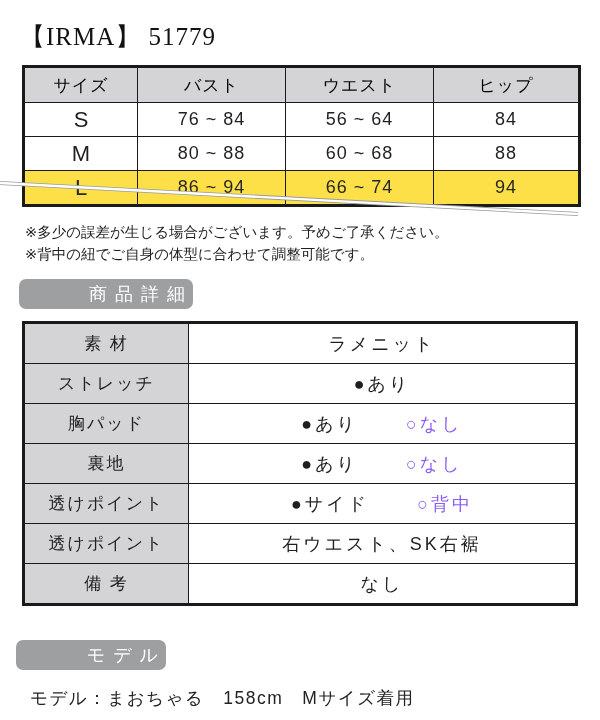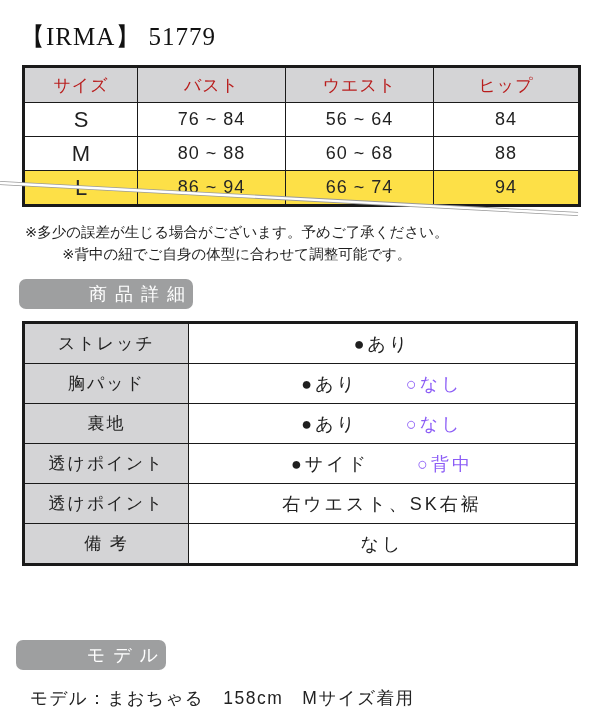--- a/index.html
+++ b/index.html
@@ -10,31 +10,31 @@
   .title { position:absolute; left:20px; top:20px; margin:0;
            font-family:"Liberation Serif","DejaVu Serif",serif; font-weight:400;
            font-size:25px; letter-spacing:1px; color:#111; }
 
   
   .size-table { position:absolute; left:22px; top:65px; width:556px;
                 border-collapse:collapse; text-align:center; table-layout:fixed;
                 border:3px solid #1a1a1a; }
   .size-table th, .size-table td { border:1.5px solid #1a1a1a; padding:0; }
   .size-table thead th { height:34px; background:#d4d4d6; font-weight:normal;
-                         font-size:17px; color:#b91c1c; letter-spacing:1px; }
+                         font-size:17px; color:#000000; letter-spacing:1px; }
   .size-table tbody td { height:33px; font-size:18px; letter-spacing:1px; background:#fff; }
   .size-table tbody td.sz { font-size:22px; letter-spacing:0; }
   .size-table tr.soldout td { background:#fde047; color:#262626; }
 
   
   .strike { position:absolute; left:0; top:177px; pointer-events:none; }
 
   
   .notes { position:absolute; left:25px; top:221px; font-size:14.5px; line-height:22px; color:#1f1f1f; }
-  .notes p { margin:0;text-align:center; }
+  .notes p { margin:0; }
 
   
   .badge { position:absolute; background:#9e9fa0; color:#ffffff; border-radius:7px;
            text-align:right; font-size:18px; letter-spacing:8px; padding-left:8px;
            box-sizing:border-box; line-height:30px; height:30px; }
   .badge-detail { left:19px; top:279px; width:174px; }
   .badge-model  { left:16px; top:640px; width:150px; }
 
   
   .detail-table { position:absolute; left:22px; top:321px; width:556px;
@@ -105,20 +105,24 @@
   <div class="notes">
     <p>※多少の誤差が生じる場合がございます。予めご了承ください。</p>
     <p>※背中の紐でご自身の体型に合わせて調整可能です。</p>
   </div>
 
   <div class="badge badge-detail">商品詳細</div>
 
   <table class="detail-table">
     <tbody>
       <tr>
+        <th>素 材</th>
+        <td><span class="val">ラメニット</span></td>
+      </tr>
+      <tr>
         <th>ストレッチ</th>
         <td><span class="opt">●あり</span></td>
       </tr>
       <tr>
         <th>胸パッド</th>
         <td>
           <div class="opts">
             <span class="opt">●あり</span>
             <span class="opt unsel">○なし</span>
           </div>

